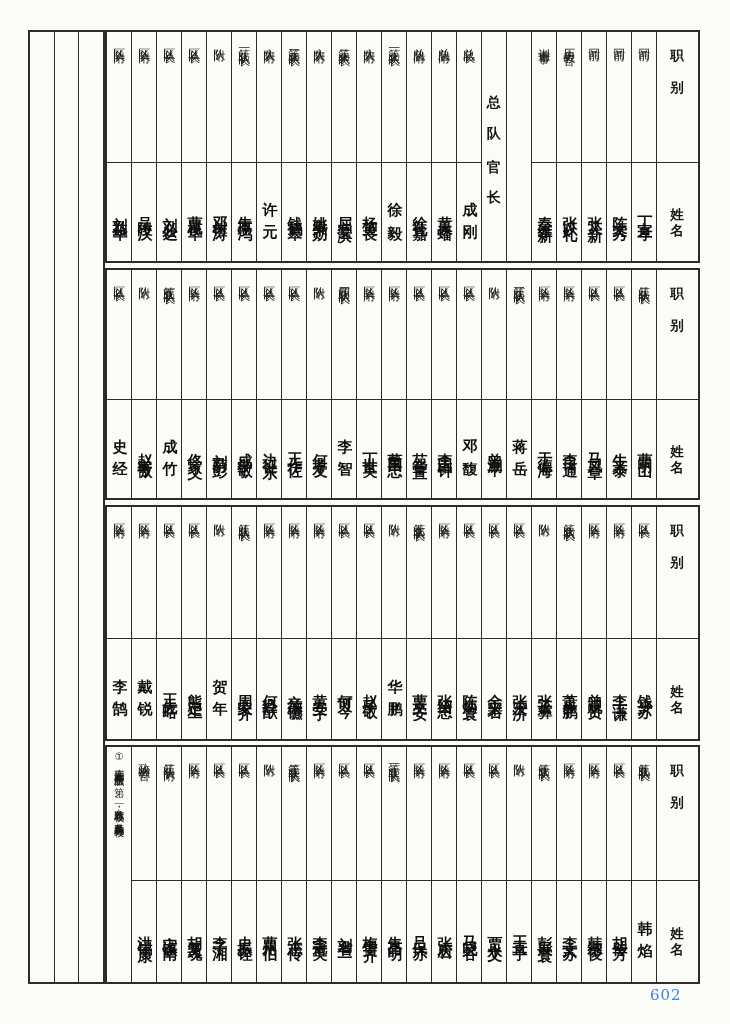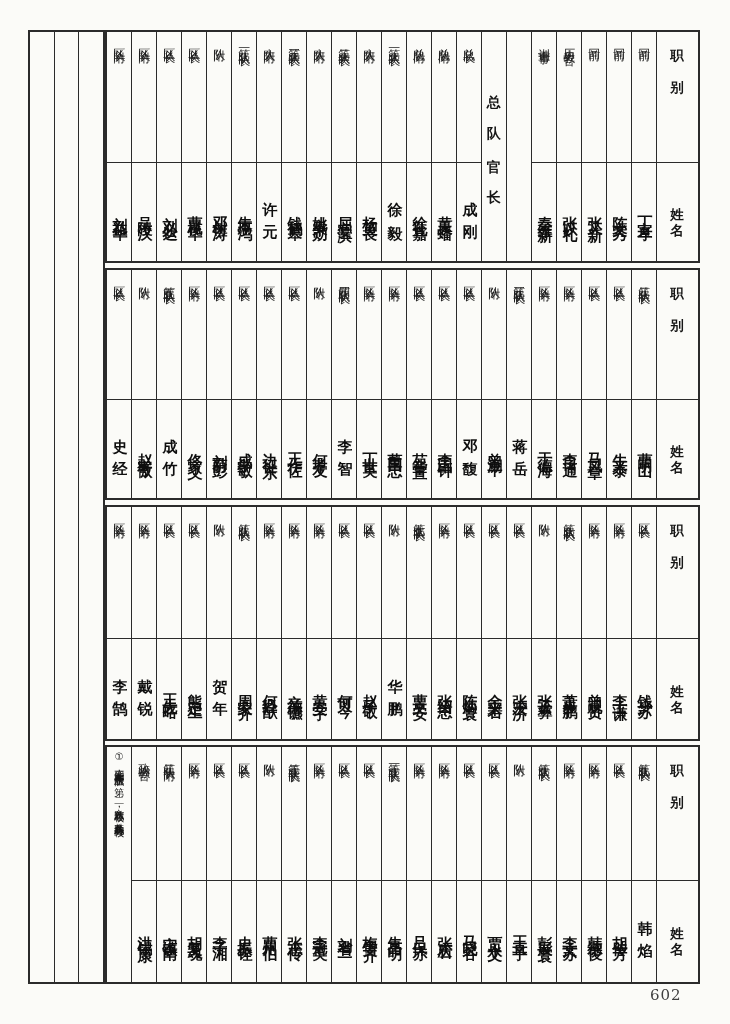--- a/index.html
+++ b/index.html
@@ -74,21 +74,21 @@
   .spread-mid{letter-spacing:16px;}
   .note-col{display:block;overflow:hidden;}
   .note-text{
     writing-mode:vertical-rl;text-orientation:upright;
     font-size:10px;line-height:11.5px;letter-spacing:0.5px;
     height:100%;box-sizing:border-box;padding:4px 1px 2px 1px;
     white-space:normal;
   }
   .page-number{
     position:absolute;left:650px;top:986px;
-    font-family:"DejaVu Serif",serif;font-size:15px;color:#404040;
+    font-family:"DejaVu Serif",serif;font-size:15px;color:#3b82f6;
     letter-spacing:1px;
   }
 </style>
 </head>
 <body>
 
 <div class="sheet">
   <div class="margin-strip">
     <div class="margin-cell"></div>
     <div class="margin-cell"></div>

